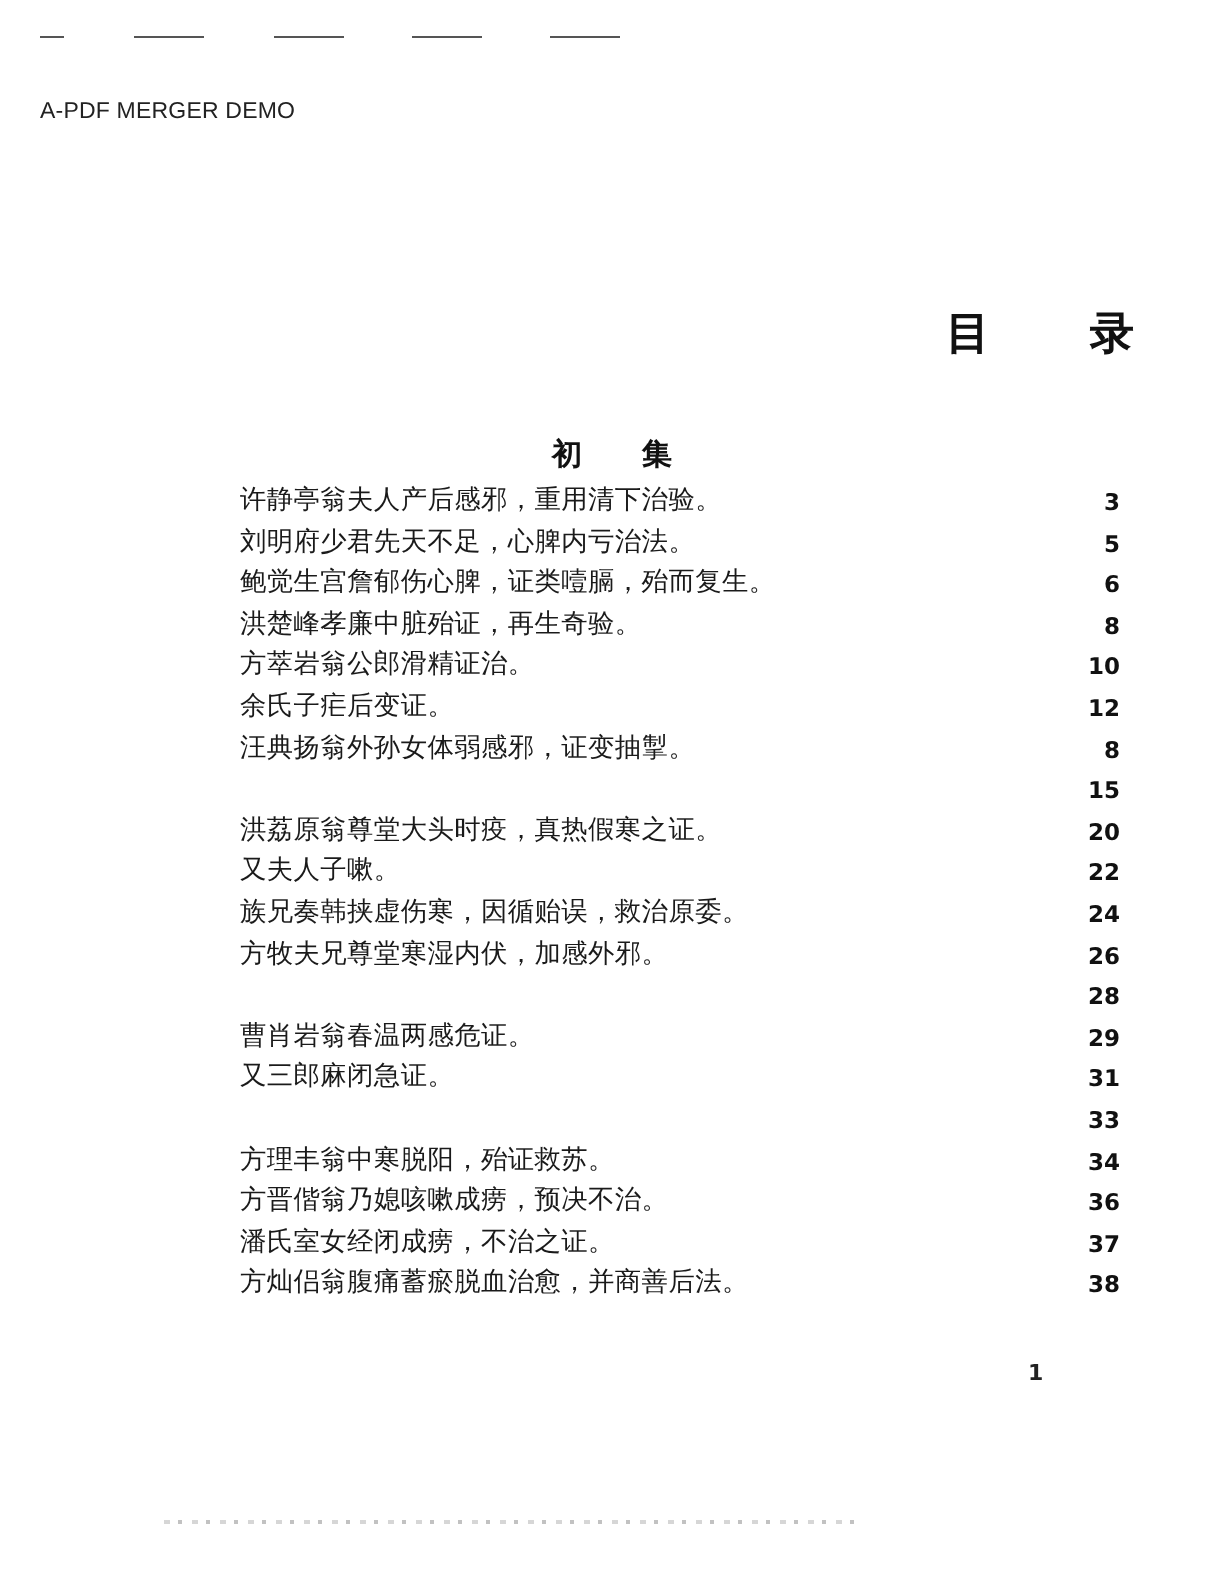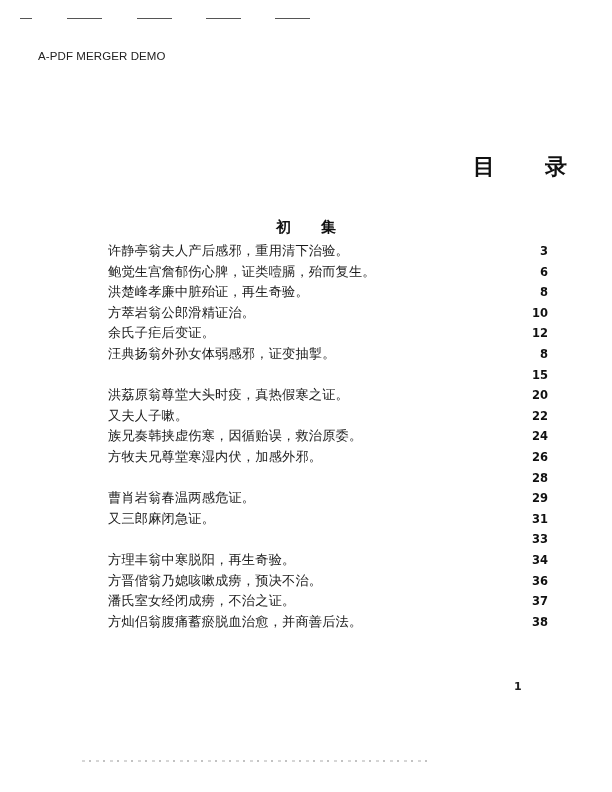--- a/index.html
+++ b/index.html
@@ -5,34 +5,34 @@
     html, body { margin: 0; padding: 0; }
     body {
       width: 612px; height: 792px; position: relative; overflow: hidden;
       background: #ffffff; color: #111111;
       font-family: "DejaVu Serif", "Liberation Serif", serif;
     }
     .top-rule { position: absolute; top: 18px; height: 1px; background: #555; }
     .watermark {
       position: absolute; left: 20px; top: 50px;
       font-family: "Liberation Sans", "DejaVu Sans", sans-serif;
-      font-size: 11.5px; color: #222; letter-spacing: 0.1px; margin-left: 18px;
+      font-size: 11.5px; color: #222; letter-spacing: 0.1px;
     }
     .title {
       position: absolute; top: 152px; left: 0; width: 567px;
       text-align: right; font-size: 22px; font-weight: bold; color: #111;
     }
     .title span { display: inline-block; }
     .title .gap { width: 50px; }
     .section {
       position: absolute; top: 218px; left: 0; width: 612px;
       text-align: center; font-size: 15px; font-weight: bold; color: #111;
     }
     .section .gap { display: inline-block; width: 30px; }
-    .toc { position: absolute; left: 108px; top: 241px; width: 440px; }
+    .toc { position: absolute; left: 120px; top: 241px; width: 440px; }
     .toc-row {
       position: relative; height: 20.6px; line-height: 20.6px;
       font-size: 13.2px; white-space: nowrap;
     }
     .toc-title { position: absolute; left: 0; color: #1a1a1a; letter-spacing: 0.2px; }
     .toc-page {
       position: absolute; right: 0; width: 30px; text-align: right;
       font-family: "DejaVu Sans", "Liberation Sans", sans-serif;
       font-weight: bold; font-size: 11.5px; color: #111;
     }
@@ -63,20 +63,24 @@
 </div>
 
 <div class="section">
   <span>初</span><span class="gap"></span><span>集</span>
 </div>
 
 <div class="toc">
   <div class="toc-row">
       <span class="toc-title">许静亭翁夫人产后感邪，重用清下治验。</span>
       <span class="toc-page">3</span>
+    </div>
+  <div class="toc-row">
+      <span class="toc-title">刘明府少君先天不足，心脾内亏治法。</span>
+      <span class="toc-page">5</span>
     </div>
   <div class="toc-row">
       <span class="toc-title">鲍觉生宫詹郁伤心脾，证类噎膈，殆而复生。</span>
       <span class="toc-page">6</span>
     </div>
   <div class="toc-row">
       <span class="toc-title">洪楚峰孝廉中脏殆证，再生奇验。</span>
       <span class="toc-page">8</span>
     </div>
   <div class="toc-row">
@@ -118,21 +122,21 @@
       <span class="toc-page">29</span>
     </div>
   <div class="toc-row">
       <span class="toc-title">又三郎麻闭急证。</span>
       <span class="toc-page">31</span>
     </div>
   <div class="toc-row">
       <span class="toc-page">33</span>
     </div>
   <div class="toc-row">
-      <span class="toc-title">方理丰翁中寒脱阳，再生奇验。</span>
+      <span class="toc-title">方理丰翁中寒脱阳，殆证救苏。</span>
       <span class="toc-page">34</span>
     </div>
   <div class="toc-row">
       <span class="toc-title">方晋偕翁乃媳咳嗽成痨，预决不治。</span>
       <span class="toc-page">36</span>
     </div>
   <div class="toc-row">
       <span class="toc-title">潘氏室女经闭成痨，不治之证。</span>
       <span class="toc-page">37</span>
     </div>

